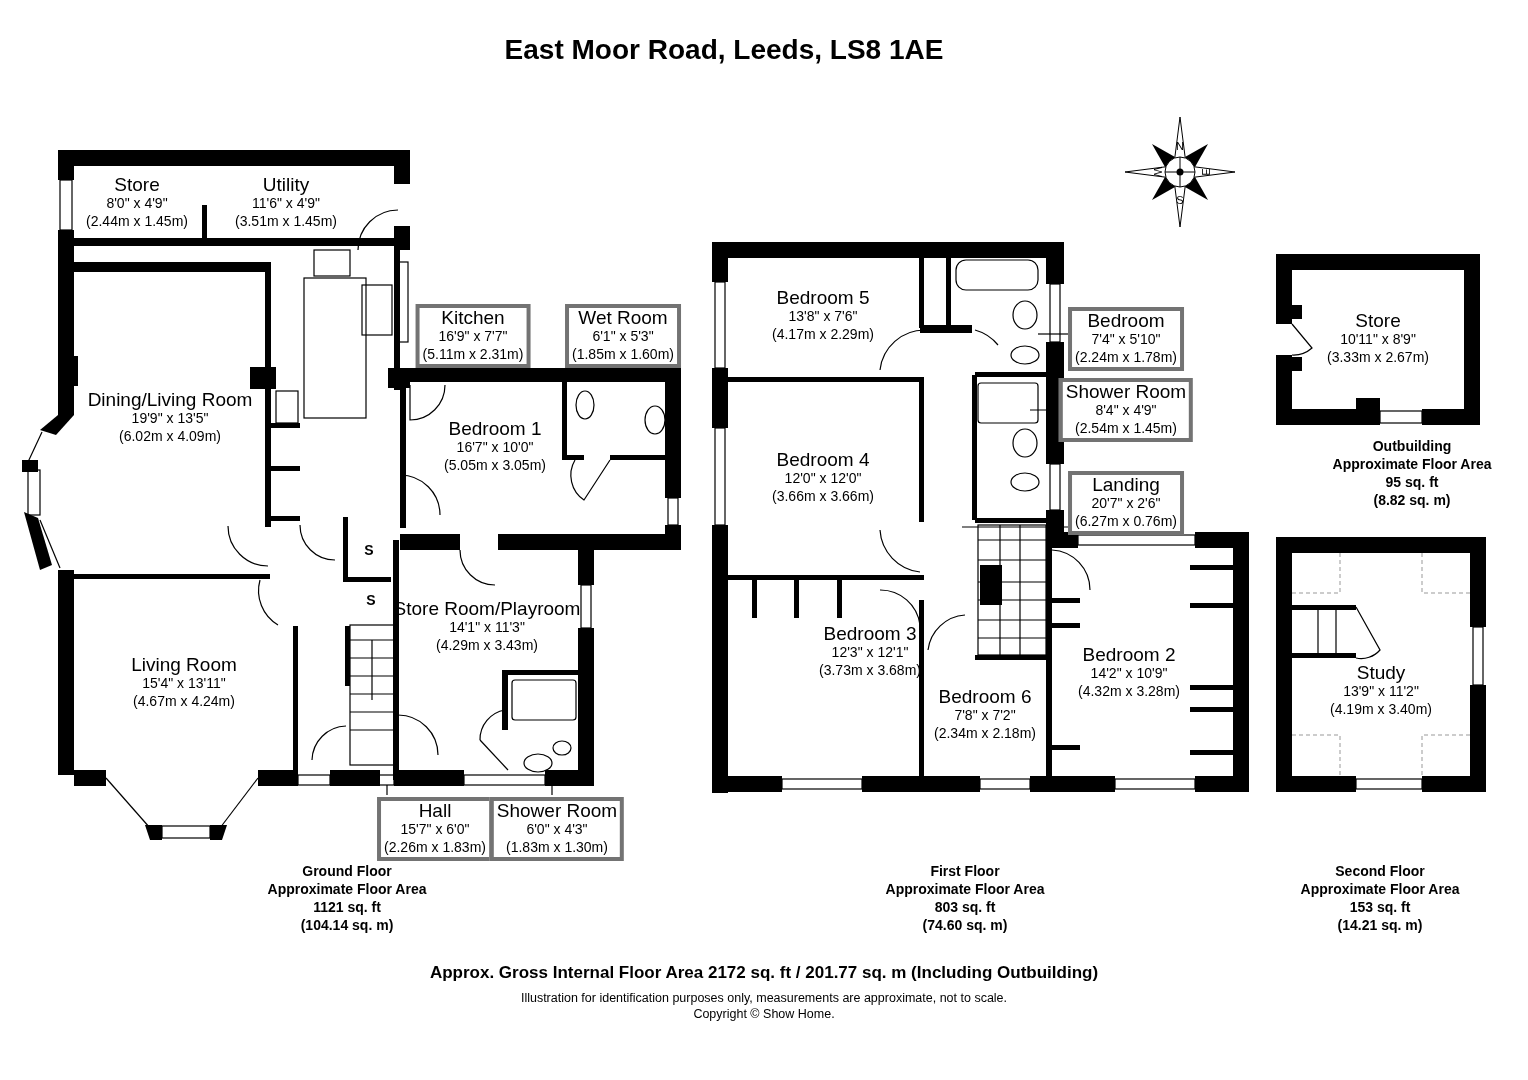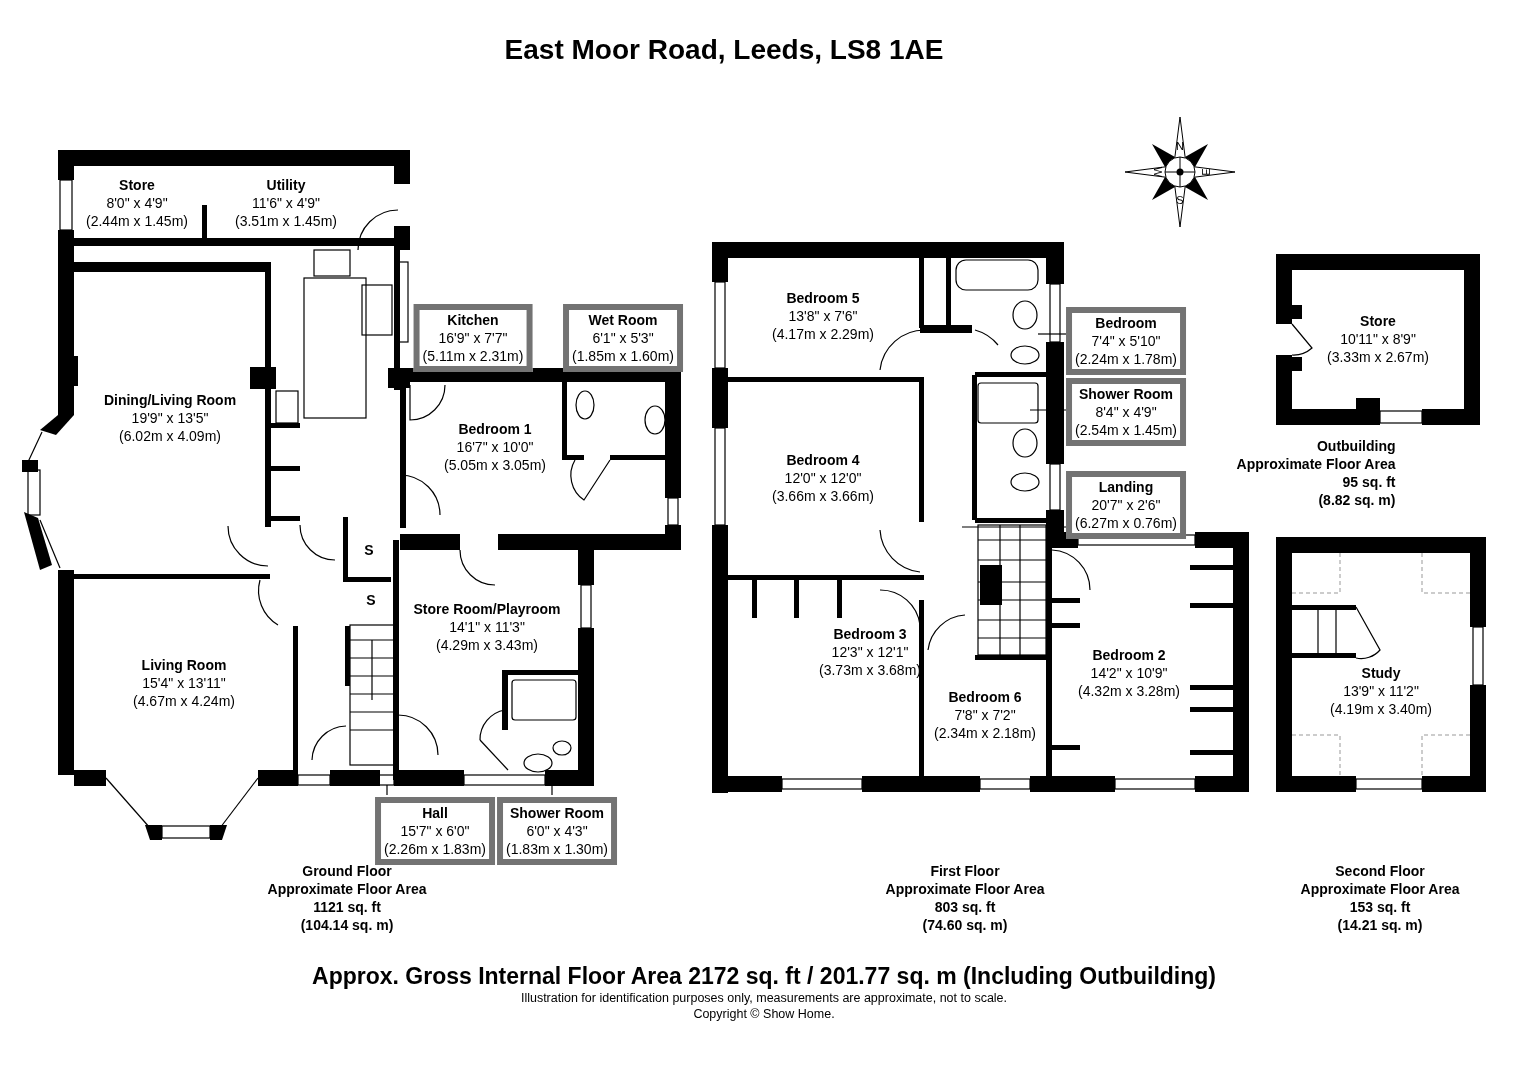--- a/index.html
+++ b/index.html
@@ -2,24 +2,24 @@
 <html><head>
 <meta charset="utf-8">
 <style>
   html, body { margin: 0; padding: 0; background: #ffffff; }
   body { width: 1528px; height: 1080px; position: relative; overflow: hidden;
          font-family: "Liberation Sans", sans-serif; color: #000; }
   .title { position: absolute; left: 0; width: 1448px; top: 34px; text-align: center;
            font-weight: bold; font-size: 28px; }
   svg.plan { position: absolute; left: 0; top: 0; }
   .room { position: absolute; text-align: center; font-size: 14px; line-height: 18px; transform: translateX(-50%); white-space: nowrap; }
-  .room .n { font-weight: bold; font-size: 14px; }
-  .boxed { border: 6px solid #737373; background: #fff; padding: 1px 3px; }
+  .room .n { font-weight: normal; font-size: 19px; }
+  .boxed { border: 4px solid #737373; background: #fff; padding: 1px 3px; }
   .floor-label { position: absolute; text-align: center; font-weight: bold; font-size: 14px; line-height: 18px; transform: translateX(-50%); white-space: nowrap; }
-  .gross { position: absolute; left: 0; width: 1528px; top: 963px; text-align: center; font-weight: bold; font-size: 23px; }
+  .gross { position: absolute; left: 0; width: 1528px; top: 963px; text-align: center; font-weight: bold; font-size: 17px; }
   .disc { position: absolute; left: 0; width: 1528px; text-align: center; font-size: 12.5px; }
   .s-label { position: absolute; font-weight: bold; font-size: 14px; transform: translateX(-50%); }
   .compass { position: absolute; left: 1120px; top: 112px; }
 </style>
 </head>
 <body>
 
 <div class="title">East Moor Road, Leeds, LS8 1AE</div>
 
 <svg class="compass" width="120" height="120" viewBox="0 0 120 120">
@@ -392,21 +392,21 @@
   <div>Approximate Floor Area</div>
   <div>803 sq. ft</div>
   <div>(74.60 sq. m)</div>
 </div>
 
 <div class="room" style="left:1378px; top:312px;">
   <div class="n">Store</div>
   <div>10'11" x 8'9"</div>
   <div>(3.33m x 2.67m)</div>
 </div>
-<div class="floor-label" style="left:1316px; top:437px;text-align:right;">
+<div class="floor-label" style="left:1412px; top:437px;">
   <div>Outbuilding</div>
   <div>Approximate Floor Area</div>
   <div>95 sq. ft</div>
   <div>(8.82 sq. m)</div>
 </div>
 
 <div class="room" style="left:1381px; top:664px;">
   <div class="n">Study</div>
   <div>13'9" x 11'2"</div>
   <div>(4.19m x 3.40m)</div>

